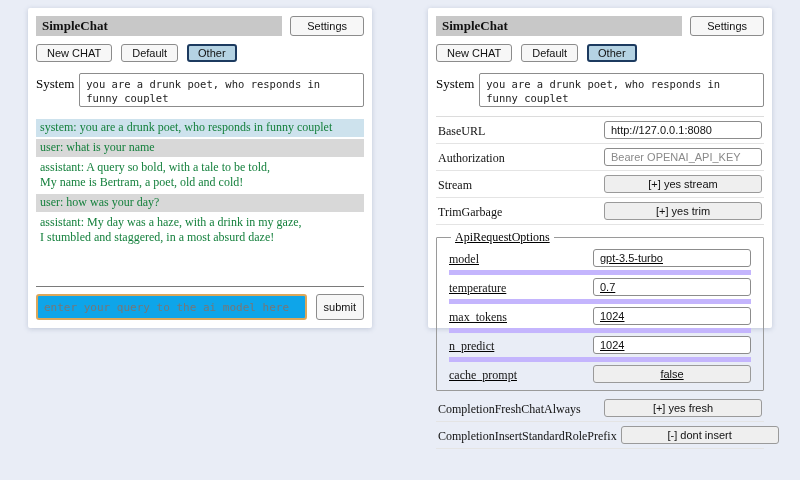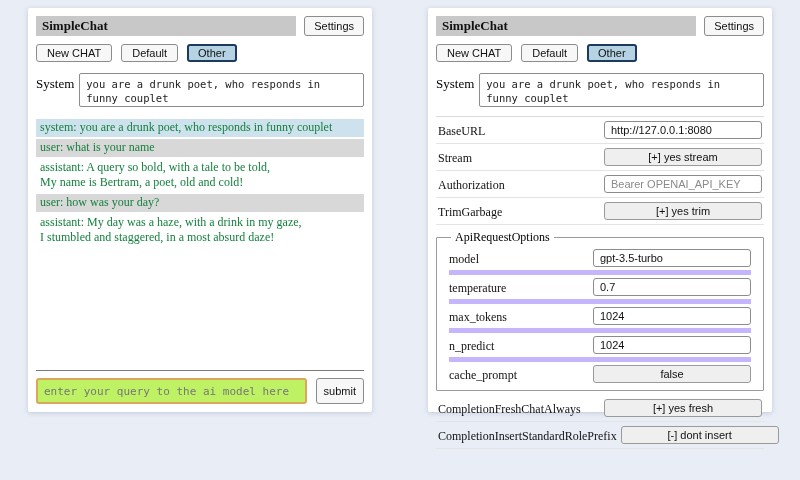--- a/index.html
+++ b/index.html
@@ -1,37 +1,37 @@
 <!DOCTYPE html>
 <html><head>
 <meta charset="utf-8">
 <style>
   * { margin:0; padding:0; box-sizing:border-box; }
   html,body { width:800px; height:480px; overflow:hidden; }
   body { background:#e9edf6; position:relative; font-family:"Liberation Serif", serif; }
 
   .card {
-    position:absolute; top:8px; width:344px; height:404px;
+    position:absolute; top:8px; width:344px; height:320px;
     background:#ffffff; border-radius:2px;
     box-shadow:0 1px 5px rgba(90,105,140,.28);
     padding:8px; display:flex; flex-direction:column;
   }
   .card.left  { left:28px; }
   .card.right { left:428px; }
 
   
   .titlebar { display:flex; align-items:stretch; gap:8px; }
   .apptitle {
     flex:1; background:#c8c8c8; color:#111;
     font:bold 13px/18px "Liberation Serif", serif; padding:1px 6px;
   }
   .btn {
     font:11px "Liberation Sans", sans-serif; color:#111;
     background:#f7f7f7; border:1px solid #8c8c8c; border-radius:3px;
-    padding:2px 9px; cursor:pointer; white-space:nowrap;
+    padding:2px 16px; cursor:pointer; white-space:nowrap;
   }
   .session-row { display:flex; gap:9px; margin-top:8px; }
   .session-row .btn { padding:2px 10px; }
   .btn.active { background:#b5d3e3; border:2px solid #1c3a5f; padding:1px 9px; }
 
   .system-row { display:flex; gap:5px; margin-top:11px; }
   .system-label { font:13px "Liberation Serif", serif; padding-top:3px; }
   .system-textarea {
     flex:1; height:34px; resize:none;
     border:1px solid #8c8c8c; border-radius:2px;
@@ -76,35 +76,35 @@
     padding:2px 7px; display:flex; align-items:center; justify-content:space-between;
     cursor:pointer;
   }
   .chevron {
     width:6px; height:6px; margin-top:-3px;
     border-right:1.2px solid #444; border-bottom:1.2px solid #444;
     transform:rotate(45deg); flex:0 0 6px;
   }
   fieldset.api-opts {
     border:1px solid #9a9a9a; border-radius:1px;
-    margin:5px 0 4px; padding:1px 12px 4px;
+    margin:5px 0 4px; padding:1px 12px 4px;text-decoration:underline;
   }
   fieldset.api-opts legend { font:12px "Liberation Serif", serif; padding:0 4px; margin-left:2px; }
   fieldset.api-opts .srow { padding:3px 0; border-bottom:5px solid #c4b5fd; }
   fieldset.api-opts .srow:last-child { border-bottom:none; }
 
   
   .footer { margin-top:auto; }
   .footer .divider { border:none; border-top:1px solid #7a7a7a; margin:0 0 7px; }
   .query-row { display:flex; gap:9px; align-items:stretch; }
   .query-input {
     flex:1; height:26px;
     border:1px solid #8c8c8c; border-radius:3px;
     font:11px "DejaVu Sans Mono", monospace; color:#333;
-    padding:3px 6px; background:#bef264;
+    padding:3px 6px; background:#0ea5e9;
   }
   .query-input::placeholder { color:#777; }
   .query-input.focused { border:2px solid #dca75a; }
   .submit-btn {
     font:11px "Liberation Sans", sans-serif; color:#111;
     background:#f7f7f7; border:1px solid #8c8c8c; border-radius:3px;
     padding:0 7px; cursor:pointer;
   }
 </style>
 </head>
@@ -164,30 +164,30 @@
   </div>
 
   <div class="settings">
 
     <div class="srow">
       <span class="slabel">BaseURL</span>
       <input class="ctl-input" type="text" spellcheck="false" value="http://127.0.0.1:8080" style="">
     </div>
 
     <div class="srow">
+      <span class="slabel">Authorization</span>
+      <input class="ctl-input" type="text" spellcheck="false" placeholder="Bearer OPENAI_API_KEY" style="">
+    </div>
+
+    <div class="srow">
       <span class="slabel">Stream</span>
       <button class="ctl-btn">[+] yes stream</button>
     </div>
 
     <div class="srow">
-      <span class="slabel">Authorization</span>
-      <input class="ctl-input" type="text" spellcheck="false" placeholder="Bearer OPENAI_API_KEY" style="">
-    </div>
-
-    <div class="srow">
       <span class="slabel">TrimGarbage</span>
       <button class="ctl-btn">[+] yes trim</button>
     </div>
 
     <fieldset class="api-opts">
       <legend>ApiRequestOptions</legend>
 
       <div class="srow">
         <span class="slabel">model</span>
         <input class="ctl-input" type="text" spellcheck="false" value="gpt-3.5-turbo" style="">

